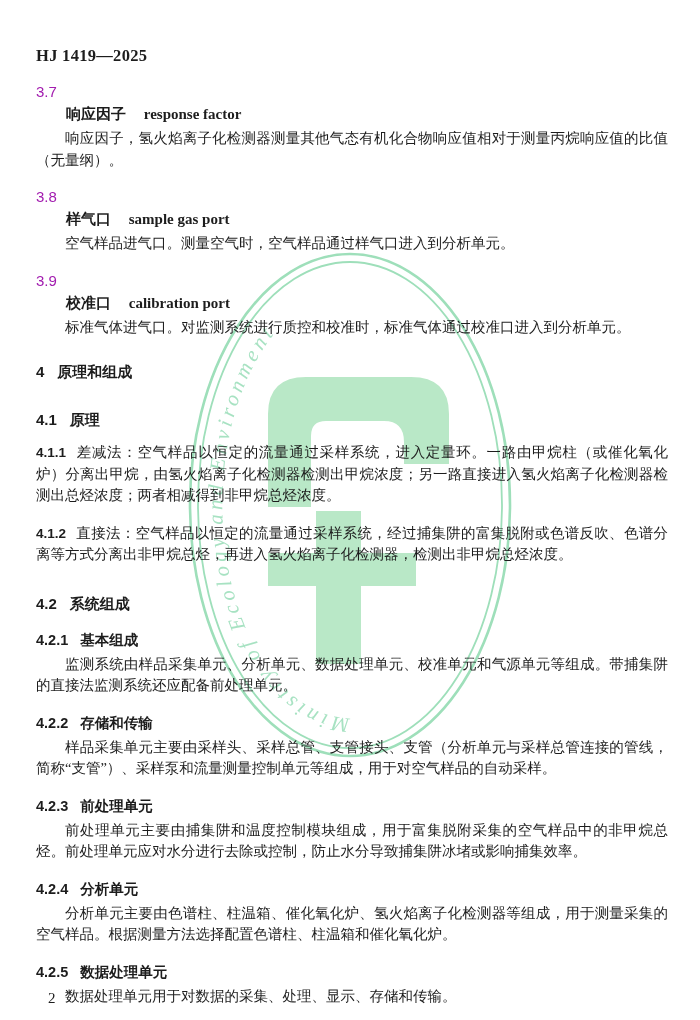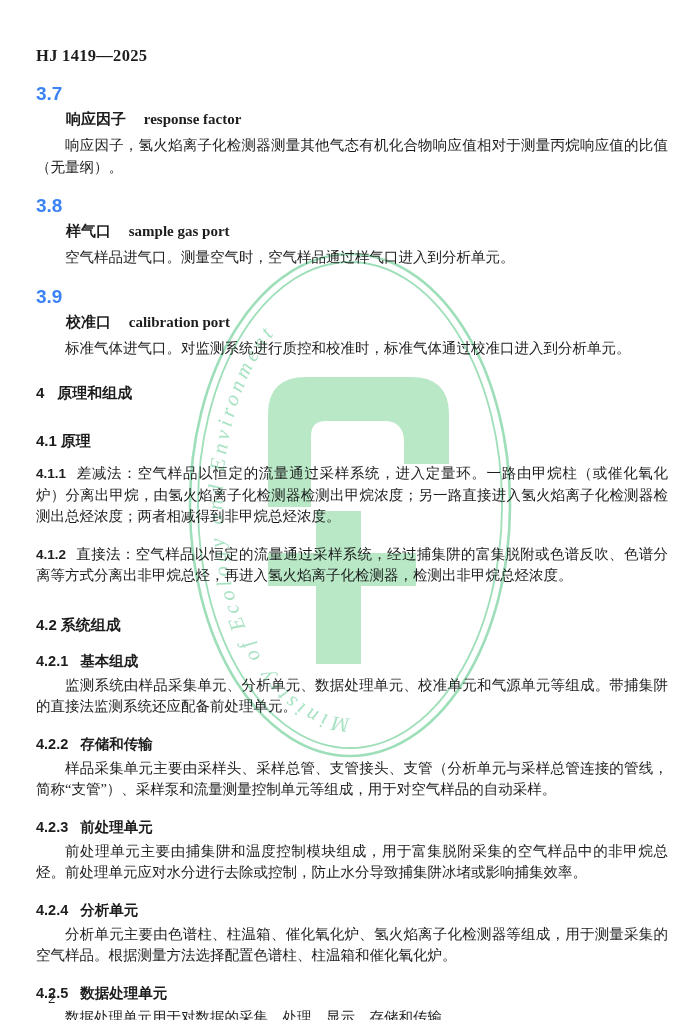--- a/index.html
+++ b/index.html
@@ -15,45 +15,45 @@
   .content{
     position:absolute;left:36px;right:32px;top:46px;z-index:1;
   }
   .doc-header{
     font-family:Liberation Serif, serif;
     font-weight:bold;font-size:16.5px;letter-spacing:.3px;
   }
   .clause-num{
     margin-top:17px;
     font-family:"Liberation Sans","DejaVu Sans",sans-serif;
-    font-size:19px;font-weight:700;color:#3b82f6;
+    font-size:15px;font-weight:400;color:#a21caf;
   }
   .term-heading{
     margin-top:4px;margin-left:30px;
     font-size:15px;line-height:20px;
   }
-  .term-zh{font-family:Liberation Mono, monospace;font-weight:700;}
+  .term-zh{font-family:Liberation Serif, serif;font-weight:700;}
   .term-en{font-family:"Liberation Serif","DejaVu Serif",serif;font-weight:700;margin-left:14px;}
   .para{
     margin-top:4px;
     font-size:14.5px;line-height:21.5px;
     text-align:justify;text-indent:2em;
   }
   .chapter-title{
     margin-top:25px;
     font-family:"Liberation Sans","DejaVu Sans",sans-serif;
     font-size:15px;font-weight:700;
   }
   .chapter-title .num{margin-right:13px;font-family:"Liberation Sans","DejaVu Sans",sans-serif;}
   .section-title{
     margin-top:29px;
     font-family:"Liberation Sans","DejaVu Sans",sans-serif;
     font-size:15px;font-weight:700;
   }
-  .section-title .num{margin-right:4px;}
+  .section-title .num{margin-right:13px;}
   .subsection-title{
     margin-top:17px;
     font-family:"Liberation Sans","DejaVu Sans",sans-serif;
     font-size:14.5px;font-weight:700;
   }
   .subsection-title .num{margin-right:12px;}
   .numbered-para{
     margin-top:12px;
     font-size:14.5px;line-height:21.5px;
     text-align:justify;text-indent:0;

